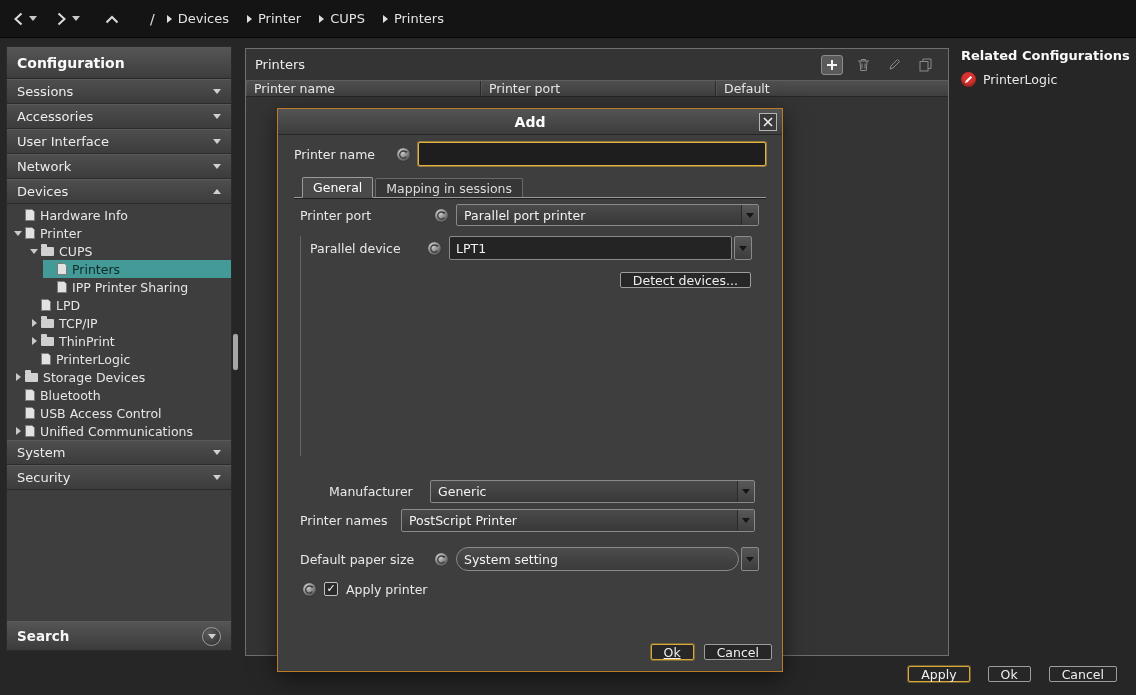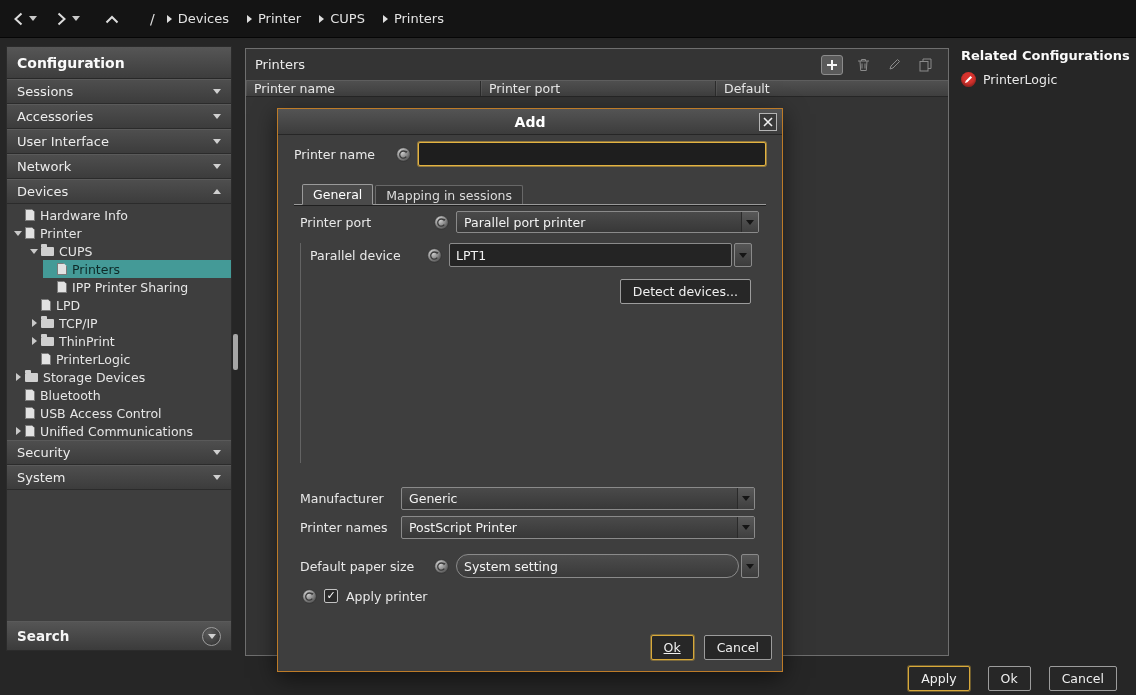--- a/index.html
+++ b/index.html
@@ -87,48 +87,48 @@
     background:#3a3a3a; display:flex; align-items:center; justify-content:center; cursor:pointer; }
 
   .drow { display:flex; align-items:center; }
   .dlabel { font-size:12.5px; color:#e9e9e9; white-space:nowrap; flex:none; }
   .reset { flex:none; width:15px; height:15px; margin-right:7px; display:flex; cursor:pointer; }
 
   .row-name { margin-top:7px; padding:0 16px; height:24px; }
   .row-name .dlabel { width:102px; }
   .row-name .txt { flex:1; height:24px; }
 
-  .tabs { margin-top:17px; padding-left:24px; display:flex; align-items:flex-end; height:21px; position:relative; z-index:2; }
+  .tabs { margin-top:10px; padding-left:24px; display:flex; align-items:flex-end; height:21px; position:relative; z-index:2; }
   .tab { display:inline-flex; align-items:center; padding:0 10px; font-size:12.5px; color:#dcdcdc;
     background:#363636; border:1px solid #686868; border-bottom:none; height:19px; border-radius:2px 2px 0 0; cursor:pointer; white-space:nowrap; }
   .tab + .tab { margin-left:2px; }
   .tab.active { background:#4a4a4a; border-color:#9a9a9a; color:#ffffff; height:21px; margin-bottom:-1px; border-bottom:1px solid #4a4a4a; }
   .tabline { height:1px; background:#9a9a9a; margin:0 16px; box-shadow:0 1px 0 #1f1f1f; }
 
   .row-pp { margin-top:6px; padding:0 23px 0 22px; height:22px; }
   .row-pp .dlabel { width:134px; }
 
   .groupbox { margin:10px 23px 0 22px; border-left:1px solid #636363; height:220px; }
   .row-pd { margin-top:6px; padding:0 7px 0 9px; height:24px; }
   .row-pd .dlabel { width:117px; }
   .row-pd .txt { flex:1; height:24px; }
   .row-detect { margin-top:12px; padding-right:8px; justify-content:flex-end; }
 
-  .row-man { margin-top:21px; padding:8px 27px 0 22px; height:20px; }
+  .row-man { margin-top:21px; padding:8px 27px 0 22px; height:20px;margin-left:29px; }
   .row-man .dlabel { width:101px; }
   .row-names { margin-top:12px; padding:0 27px 0 22px; height:23px; }
   .row-names .dlabel { width:101px; }
   .row-dps { margin-top:15px; padding:0 23px 0 22px; height:24px; }
   .row-dps .dlabel { width:134px; }
   .row-share { margin-top:10px; padding-left:24px; height:16px; }
 
   .dlg-buttons { position:absolute; right:10px; bottom:11px; display:flex; gap:10px; }
 
   
-  .btn { display:inline-flex; align-items:center; justify-content:center; height:25px; padding:0 12px;
+  .btn { display:inline-flex; align-items:center; justify-content:center; height:16px; padding:0 12px;
     background:#272727; border:1px solid #9c9c9c; border-radius:2px; color:#f0f0f0;
     font-size:12.5px; font-family:inherit; cursor:pointer; white-space:nowrap; }
   .btn.default-gold { border-color:#d8a93a; box-shadow:0 0 0 1px rgba(216,169,58,.4); }
   .u { text-decoration:underline; }
 
   .txt { background:#242424; border:1px solid #8a8a8a; border-radius:2px; color:#f2f2f2;
     font-size:12.5px; font-family:inherit; padding:0 6px; outline:none; min-width:0; }
   .txt.gold { border-color:#e3b341; box-shadow:0 0 0 1px rgba(227,179,65,.5); background:#1e1e1e; }
 
   .combo { flex:1; height:22px; border:1px solid #8a8a8a; background:linear-gradient(#4a4a4a,#383838);
@@ -330,27 +330,27 @@
     <div class="trow lvl1">
       <span class="tin">
           <span class="exp right"></span>
           <span class="ic doc"></span>
           <span class="tlabel">Unified Communications</span>
         </span>
     </div>
   </div>
 
   <div class="sbsec">
+    <span>System</span>
+    <span class="chevwrap">
+        <i class="chev down"></i>
+      </span>
+  </div>
+  <div class="sbsec">
     <span>Security</span>
-    <span class="chevwrap">
-        <i class="chev down"></i>
-      </span>
-  </div>
-  <div class="sbsec">
-    <span>System</span>
     <span class="chevwrap">
         <i class="chev down"></i>
       </span>
   </div>
 
   <div class="sb-filler"></div>
 
   <div class="sbsearch">
     <span>Search</span>
     <span class="searchbtn">

